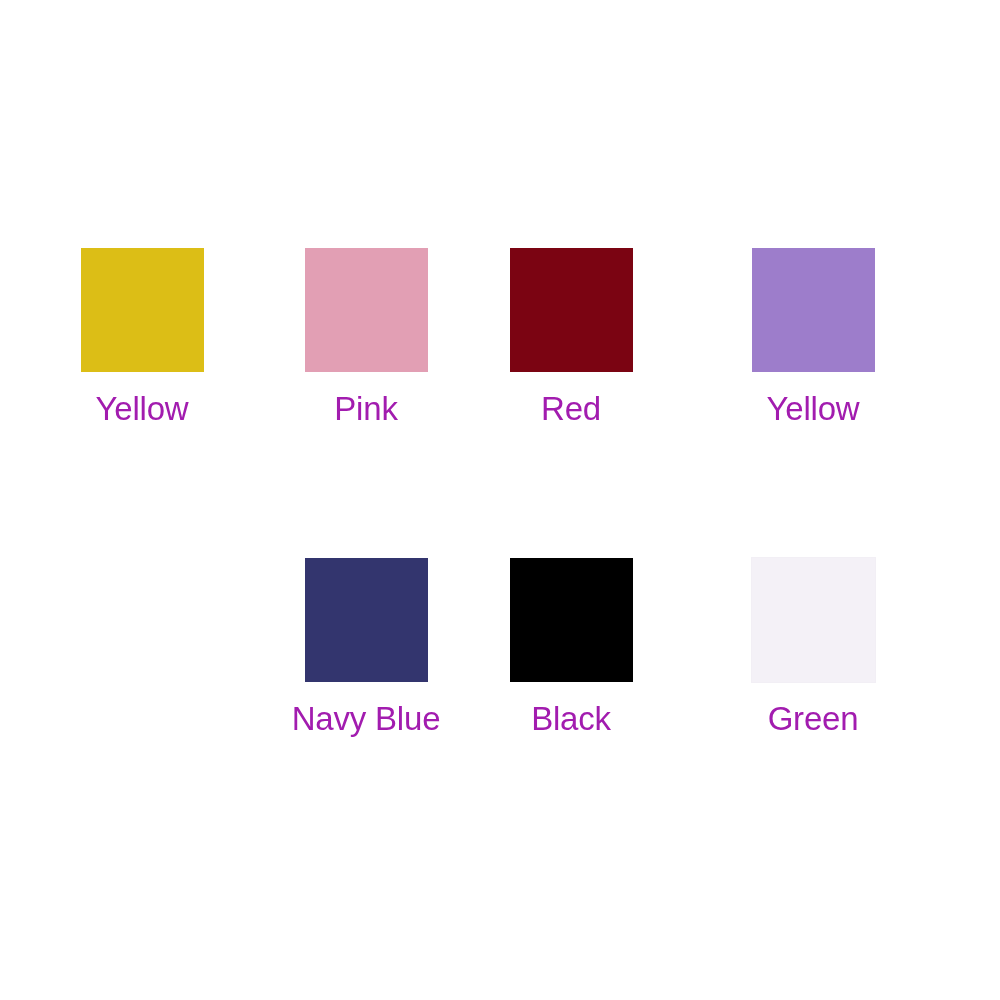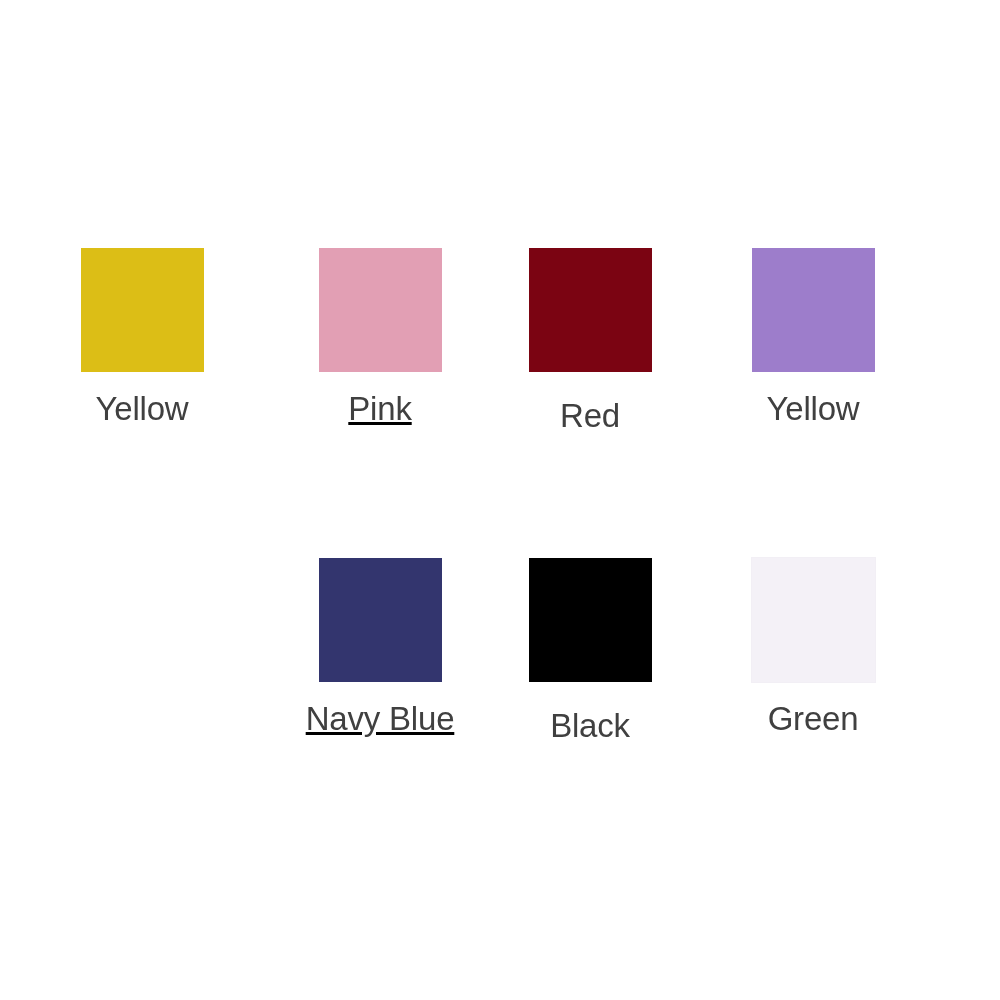--- a/index.html
+++ b/index.html
@@ -37,33 +37,33 @@
 
   
   .swatch-chip.is-pale {
     box-shadow: 0 0 0 1px #f2eff5;
   }
 
   .swatch-label {
     margin-top: 20px;
     font-size: 33px;
     line-height: 1;
-    color: #404040;
+    color: #a21caf;
     white-space: nowrap;
     letter-spacing: -0.2px;
     text-align: center;
   }
 
   
   .row-1 { top: 248px; }
   .row-2 { top: 558px; }
 
   .col-1 { left: 30px; }
-  .col-2 { left: 268px; text-decoration: underline; }
-  .col-3 { left: 478px; gap: 7px; }
+  .col-2 { left: 254px; }
+  .col-3 { left: 459px; }
   .col-4 { left: 701px; }
 </style>
 </head>
 <body style="background-color: rgb(255, 255, 255);">
 
 <div id="swatch-grid">
 
   <div class="swatch-cell row-1 col-1">
     <div class="swatch-chip" style="background-color: rgb(220, 190, 22);"></div>
     <div class="swatch-label">Yellow</div>

